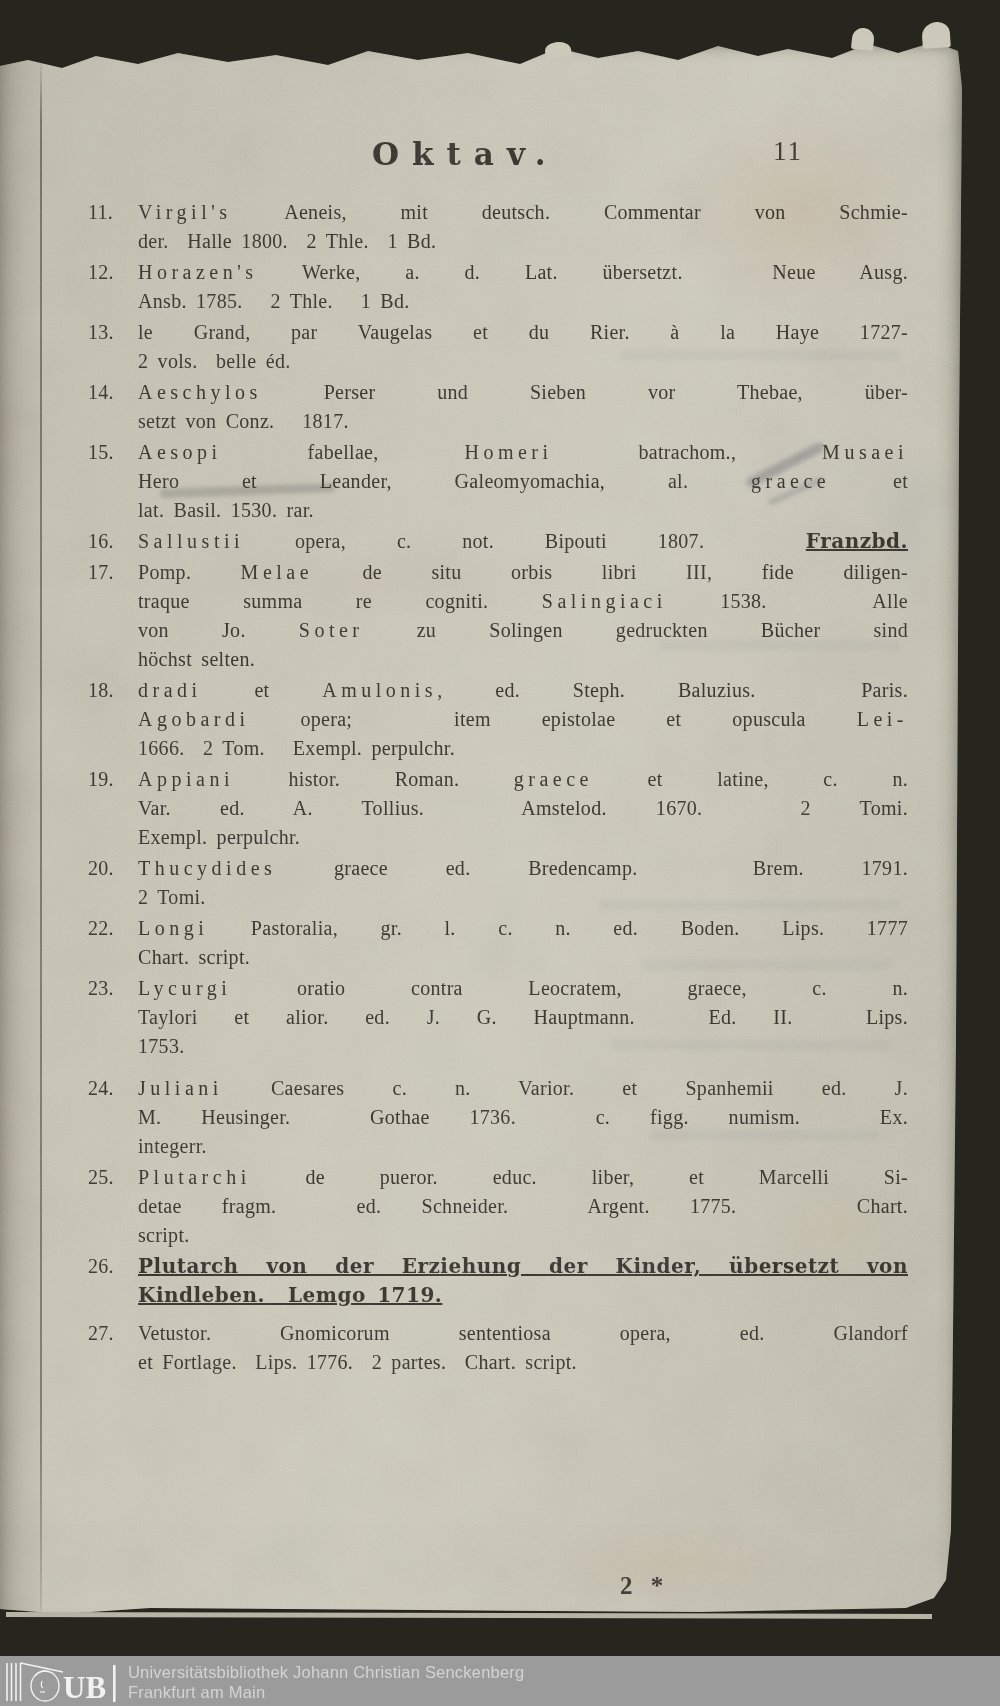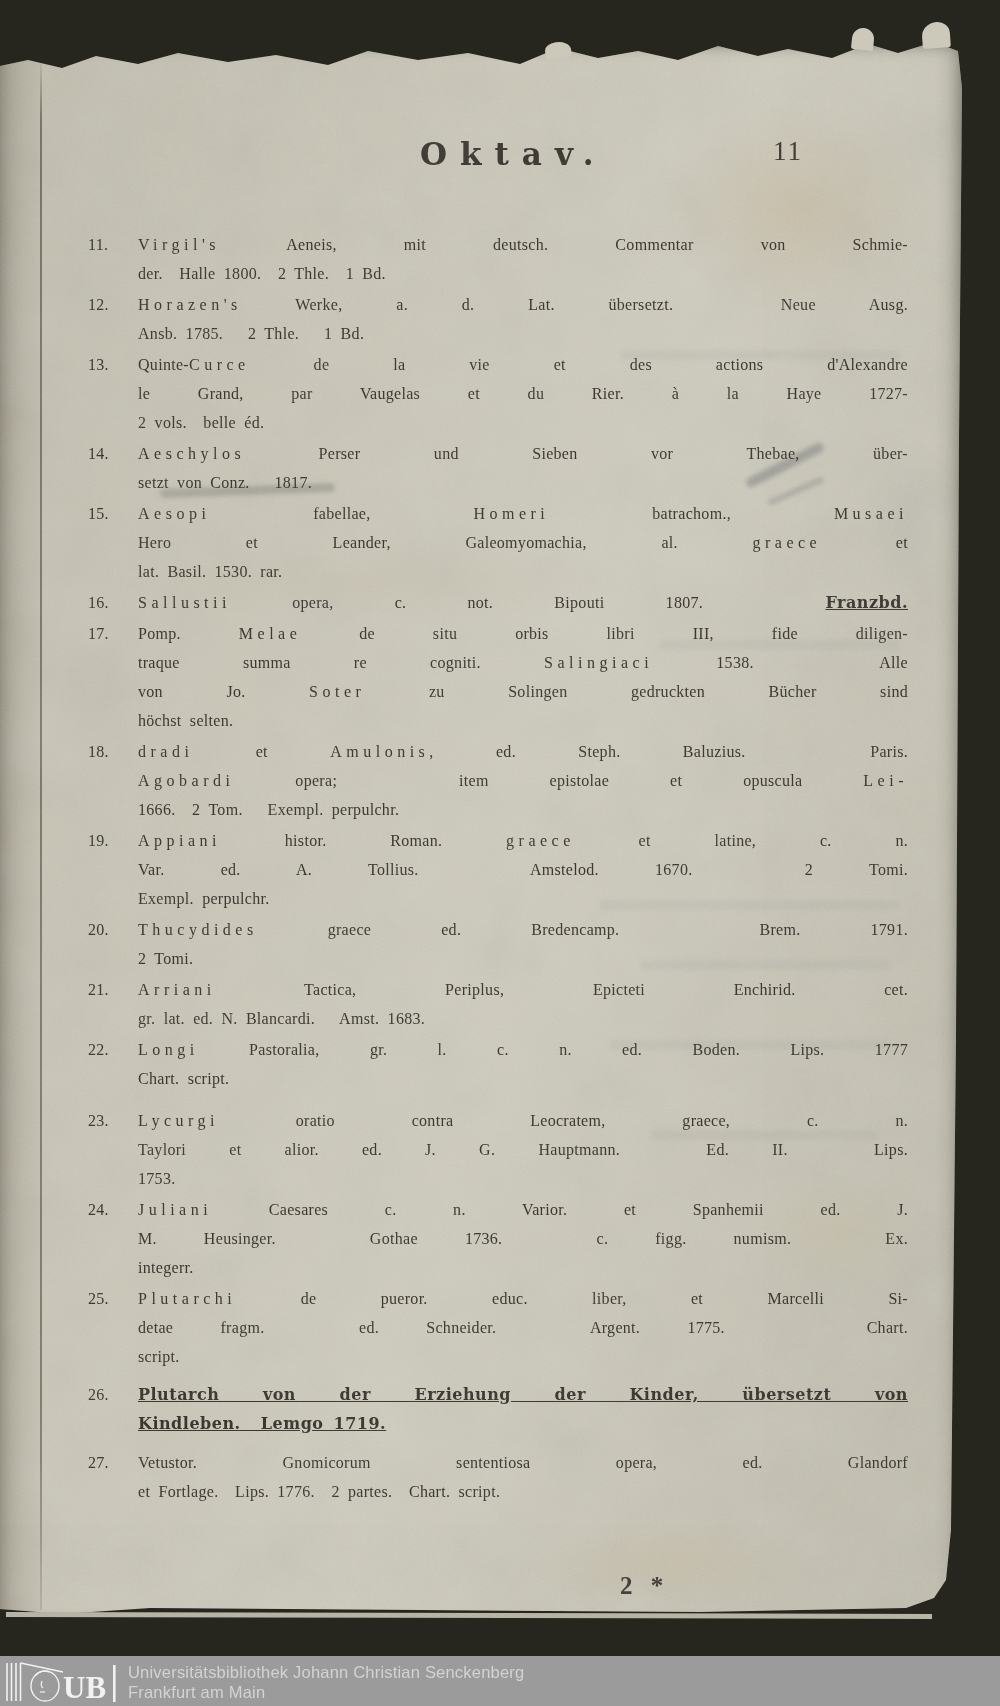--- a/index.html
+++ b/index.html
@@ -24,29 +24,29 @@
     background:linear-gradient(180deg,rgba(55,48,38,0),rgba(55,48,38,.55) 4%,rgba(55,48,38,.5) 90%,rgba(55,48,38,.12));}
   .stain{position:absolute;pointer-events:none;}
   .ghost{position:absolute;background:rgba(100,106,118,.07);filter:blur(2px);border-radius:4px;pointer-events:none;}
   .smudge{position:absolute;filter:blur(2px);border-radius:6px;pointer-events:none;}
   .fiber{position:absolute;background:#ccc9bb;pointer-events:none;}
   .texture-svg{position:absolute;left:0;top:0;pointer-events:none;}
   
   .header-title{
     position:absolute;left:372px;top:96px;
     font-family:"DejaVu Serif",serif;font-weight:700;font-size:31px;
-    letter-spacing:13px;color:#35302a;margin-left:48px;
+    letter-spacing:13px;color:#35302a;
   }
   .page-number{
     position:absolute;left:773px;top:96px;
     font-weight:400;font-size:27px;letter-spacing:2px;color:#35302a;
   }
   .items{
     position:absolute;left:88px;top:156px;width:820px;
-    font-size:16px;line-height:29px;letter-spacing:.3px;word-spacing:4px;margin-top:32px;
+    font-size:20px;line-height:29px;letter-spacing:.3px;word-spacing:4px;
   }
   .item{display:flex;margin-top:2px;}
   .item:nth-child(13){margin-top:13px;}  
   .item:nth-child(16){margin-top:9px;}   
   .item:nth-child(17){margin-top:10px;}  
   .num{flex:none;width:50px;}
   .body{flex:1;min-width:0;}
   .line{white-space:pre-wrap;}
   .line.j{text-align:justify;text-align-last:justify;}
   .sp{letter-spacing:4.5px;}
@@ -108,21 +108,20 @@
       <div class="item">
         <span class="num">12.</span>
         <div class="body">
           <div class="line j"><span class="sp">Horazen's</span><span> Werke, a. d. Lat. übersetzt.  Neue Ausg.</span></div>
           <div class="line"><span>Ansb. 1785.   2 Thle.   1 Bd.</span></div>
         </div>
       </div>
       <div class="item">
         <span class="num">13.</span>
         <div class="body">
-          <div class="line j"><span>Quinte-</span><span class="sp">Curce</span><span> de la vie et des actions d'Alexandre</span></div>
           <div class="line j"><span>le Grand, par Vaugelas et du Rier. à la Haye 1727-</span></div>
           <div class="line"><span>2 vols.  belle éd.</span></div>
         </div>
       </div>
       <div class="item">
         <span class="num">14.</span>
         <div class="body">
           <div class="line j"><span class="sp">Aeschylos</span><span> Perser und Sieben vor Thebae, über-</span></div>
           <div class="line"><span>setzt von Conz.   1817.</span></div>
         </div>
@@ -164,27 +163,20 @@
           <div class="line j"><span class="sp">Appiani</span><span> histor. Roman. </span><span class="sp">graece</span><span> et latine, c. n.</span></div>
           <div class="line j"><span>Var. ed. A. Tollius.  Amstelod. 1670.  2 Tomi.</span></div>
           <div class="line"><span>Exempl. perpulchr.</span></div>
         </div>
       </div>
       <div class="item">
         <span class="num">20.</span>
         <div class="body">
           <div class="line j"><span class="sp">Thucydides</span><span> graece ed. Bredencamp.  Brem. 1791.</span></div>
           <div class="line"><span>2 Tomi.</span></div>
-        </div>
-      </div>
-      <div class="item">
-        <span class="num">21.</span>
-        <div class="body">
-          <div class="line j"><span class="sp">Arriani</span><span> Tactica, Periplus, Epicteti Enchirid. cet.</span></div>
-          <div class="line"><span>gr. lat. ed. N. Blancardi.   Amst. 1683.</span></div>
         </div>
       </div>
       <div class="item">
         <span class="num">22.</span>
         <div class="body">
           <div class="line j"><span class="sp">Longi</span><span> Pastoralia, gr. l. c. n. ed. Boden. Lips. 1777</span></div>
           <div class="line"><span>Chart. script.</span></div>
         </div>
       </div>
       <div class="item">

